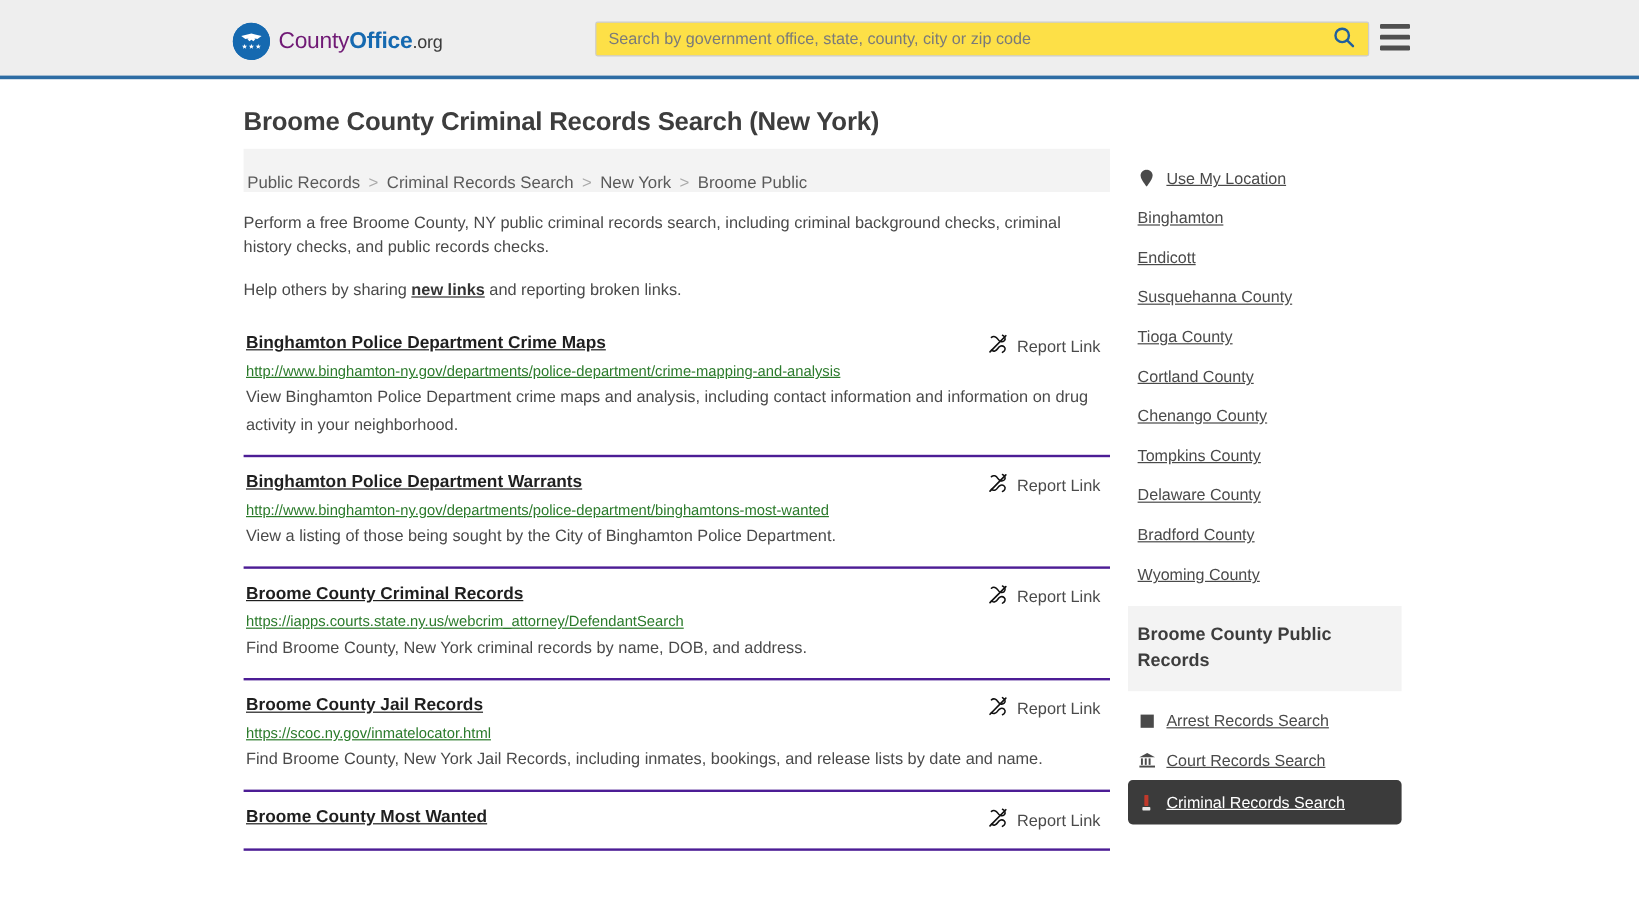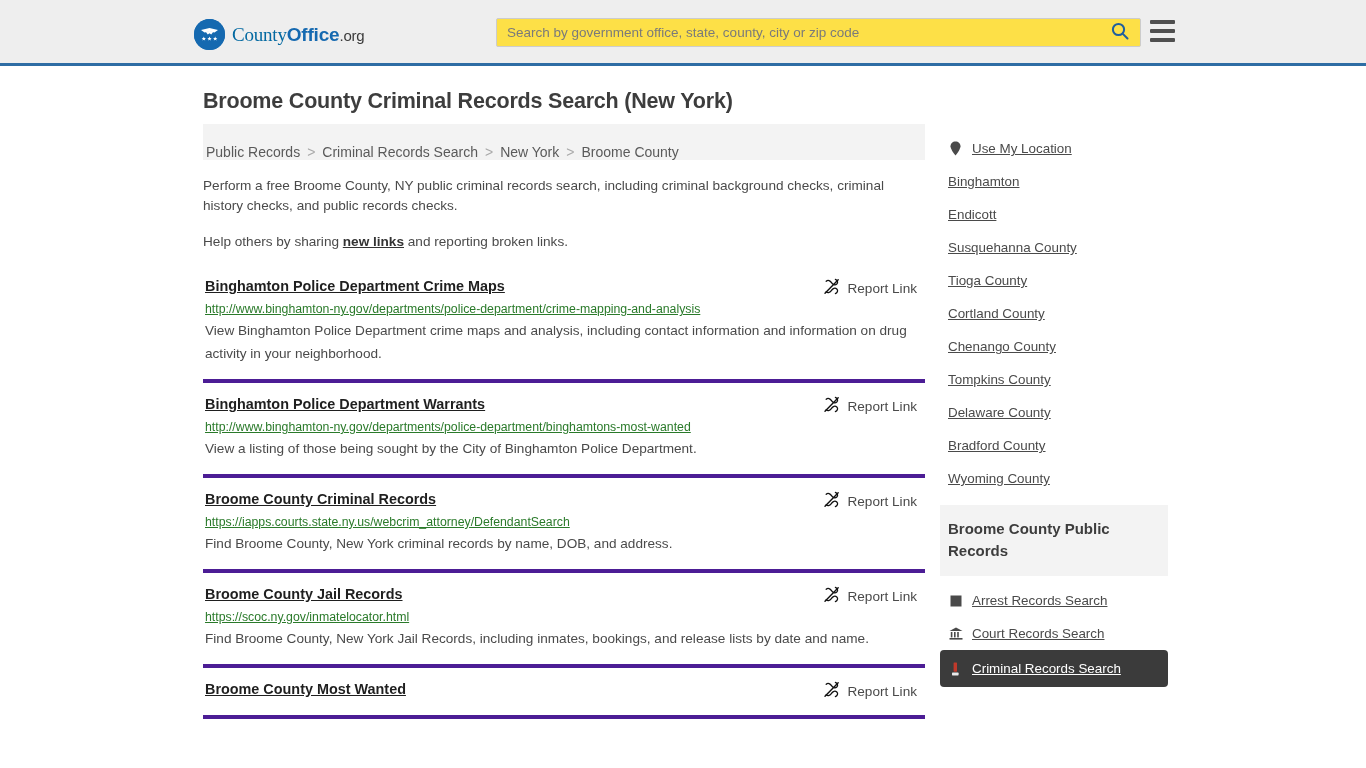--- a/index.html
+++ b/index.html
@@ -38,21 +38,21 @@
     display: block;
     flex: 0 0 auto;
   }
   .logo-mark svg { position: absolute; left: 0; top: 0; }
   .logo-text {
     font-size: 19px;
     letter-spacing: -0.2px;
     white-space: nowrap;
     font-family: "Liberation Sans", sans-serif;
   }
-  .logo-text .c1 { color: #0369a1; font-family: Liberation Serif, serif; }
+  .logo-text .c1 { color: #701a75; }
   .logo-text .c2 { color: #1569b0; font-weight: bold; text-align: center; }
   .logo-text .c3 { color: #3b3b3b; font-size: 15px; }
 
   .search-wrap {
     position: absolute;
     left: 496px;
     top: 18px;
     width: 645px;
     height: 29px;
     background: #fde047;
@@ -135,21 +135,21 @@
     font-size: 13.6px;
     line-height: 20px;
     color: #4a4a4a;
     margin-bottom: 16px;
   }
   .intro p a { color: #333; font-weight: bold; text-decoration: underline; }
 
   
   .results { margin-top: 4px; }
   .result {
-    border-bottom: 4px solid #4c1d95;
+    border-bottom: 2px solid #4c1d95;
     padding: 13px 2px 14px 2px;
     position: relative;
   }
   .result:first-child { padding-top: 10px; }
   .result-head {
     display: flex;
     justify-content: space-between;
     align-items: flex-start;
   }
   .result-title {
@@ -265,21 +265,21 @@
 
   <div class="content">
 
     <nav class="breadcrumb" id="breadcrumb">
         <a href="#">Public Records</a>
         <span class="sep">&gt;</span>
         <a href="#">Criminal Records Search</a>
         <span class="sep">&gt;</span>
         <a href="#">New York</a>
         <span class="sep">&gt;</span>
-        <a href="#">Broome County</a>
+        <a href="#">Broome Public</a>
       </nav>
 
     <div class="intro">
       <p>Perform a free Broome County, NY public criminal records search, including criminal background checks, criminal history checks, and public records checks.</p>
       <p><span>Help others by sharing </span><a href="#">new links</a><span> and reporting broken links.</span></p>
     </div>
 
     <div class="results" id="results">
         <div class="result">
           <div class="result-head">

